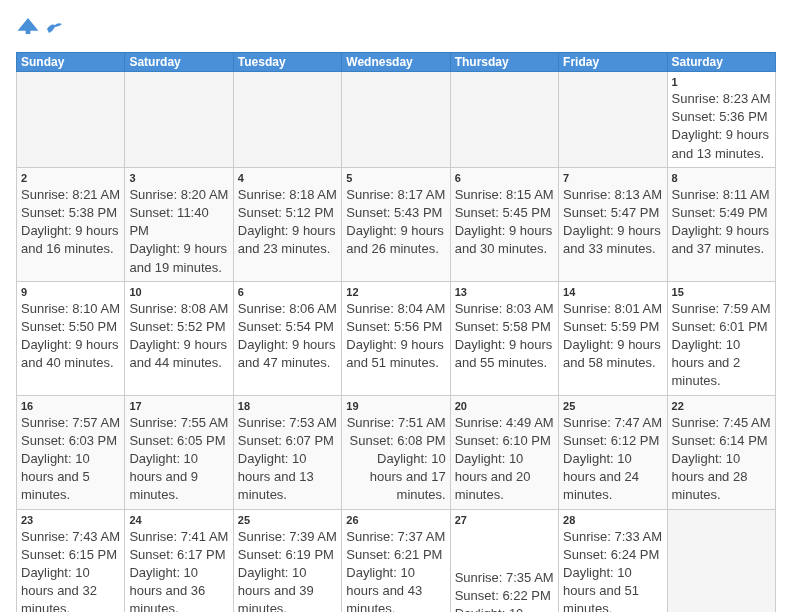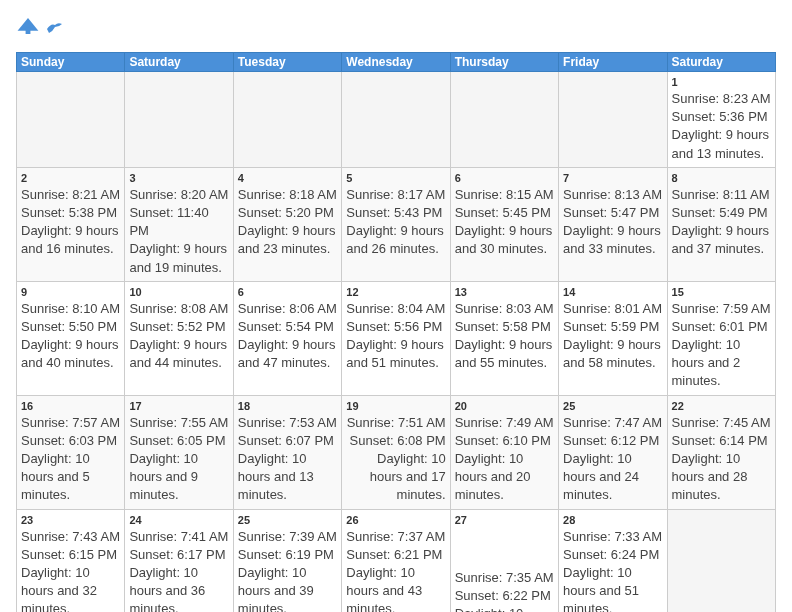--- a/index.html
+++ b/index.html
@@ -156,21 +156,21 @@
         </td>
         <td>
           <span class="day-number">3</span>
           <div class="day-info" style="white-space: pre-line;">Sunrise: 8:20 AM
 Sunset: 11:40 PM
 Daylight: 9 hours and 19 minutes.</div>
         </td>
         <td>
           <span class="day-number">4</span>
           <div class="day-info" style="white-space: pre-line;">Sunrise: 8:18 AM
-Sunset: 5:20 PM
+Sunset: 5:12 PM
 Daylight: 9 hours and 23 minutes.</div>
         </td>
         <td>
           <span class="day-number">5</span>
           <div class="day-info" style="white-space: pre-line;">Sunrise: 8:17 AM
 Sunset: 5:43 PM
 Daylight: 9 hours and 26 minutes.</div>
         </td>
         <td>
           <span class="day-number">6</span>
@@ -255,21 +255,21 @@
 Daylight: 10 hours and 13 minutes.</div>
         </td>
         <td>
           <span class="day-number">19</span>
           <div class="day-info" style="white-space: pre-line; text-align: right;">Sunrise: 7:51 AM
 Sunset: 6:08 PM
 Daylight: 10 hours and 17 minutes.</div>
         </td>
         <td>
           <span class="day-number">20</span>
-          <div class="day-info" style="white-space: pre-line;">Sunrise: 7:49 AM
+          <div class="day-info" style="white-space: pre-line;">Sunrise: 4:49 AM
 Sunset: 6:10 PM
 Daylight: 10 hours and 20 minutes.</div>
         </td>
         <td>
           <span class="day-number">25</span>
           <div class="day-info" style="white-space: pre-line;">Sunrise: 7:47 AM
 Sunset: 6:12 PM
 Daylight: 10 hours and 24 minutes.</div>
         </td>
         <td>

